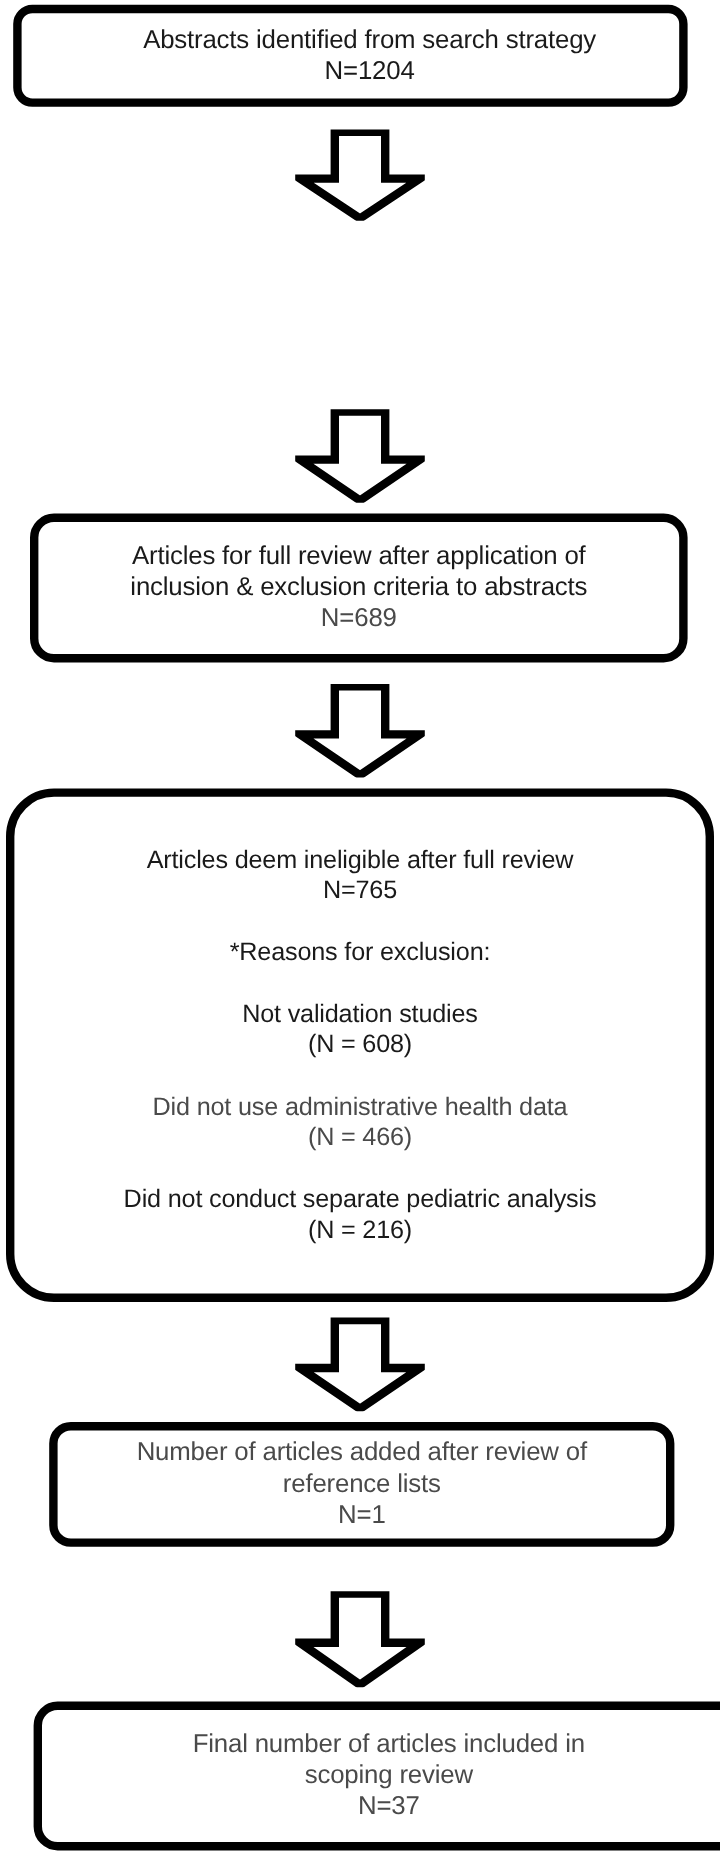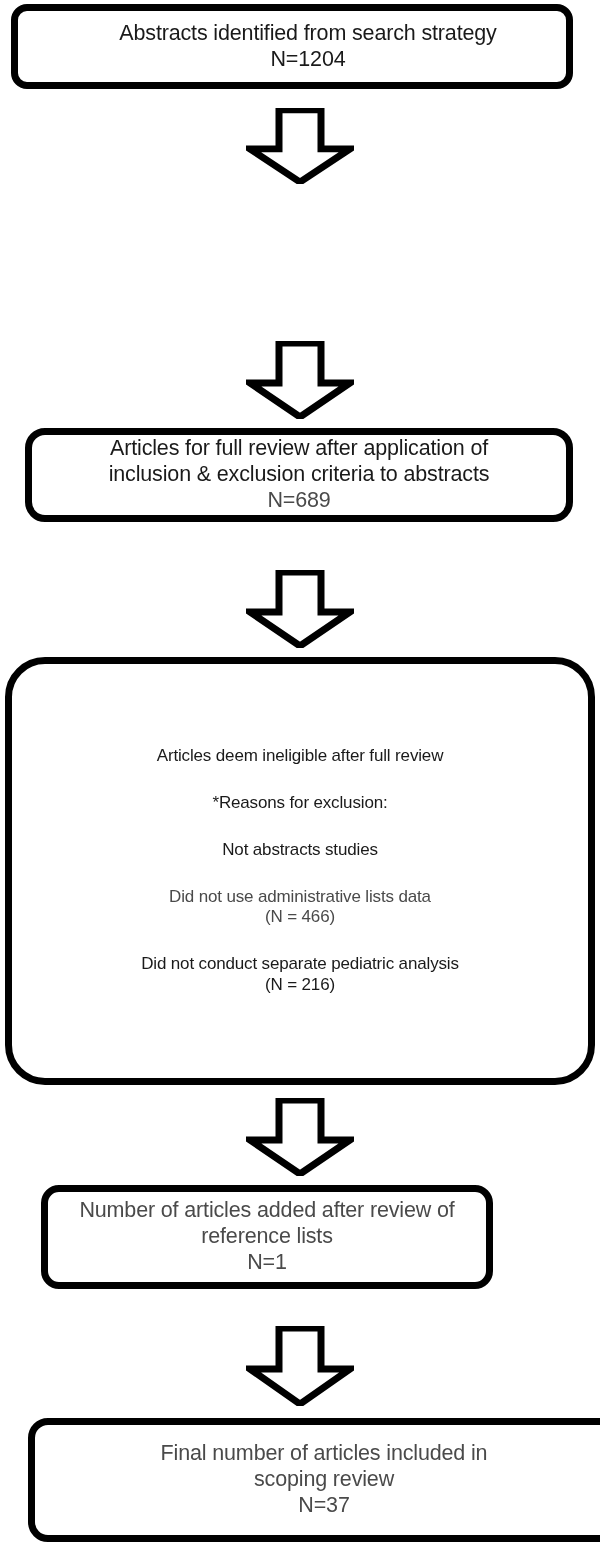--- a/index.html
+++ b/index.html
@@ -48,36 +48,36 @@
   #node-identified {
     left: 11px;  top: 4px;    width: 562px; height: 85px;
     border-radius: 16px;
     padding-left: 32px;
   }
   #node-duplicates {
     left: 28px;  top: 192px;  width: 546px; height: 130px;
     border-radius: 20px;
   }
   #node-fullreview {
-    left: 25px;  top: 428px;  width: 548px; height: 94px;
+    left: 25px;  top: 428px;  width: 548px; height: 124px;
     border-radius: 20px;
   }
   #node-ineligible {
     left: 5px;   top: 657px;  width: 590px; height: 428px;
     border-radius: 40px;
   }
   #node-added {
-    left: 41px;  top: 1185px; width: 452px; height: 104px;
+    left: 41px;  top: 1185px; width: 521px; height: 104px;
     border-radius: 18px;
   }
   #node-final {
     left: 28px;  top: 1418px; width: 592px; height: 124px;
     border-radius: 20px;
   }
-  #node-ineligible .node-text { font-size: 17px; line-height: 1.22; }
+  #node-ineligible .node-text { font-size: 21px; line-height: 1.22; }
 
   
   .arrow {
     position: absolute;
     width: 108px;
   }
   #arrow-1 { left: 246px; top: 108px;  height: 76px; }
   #arrow-2 { left: 246px; top: 341px;  height: 78px; }
   #arrow-3 { left: 246px; top: 570px;  height: 78px; }
   #arrow-4 { left: 246px; top: 1098px; height: 78px; }
@@ -119,26 +119,28 @@
 
   <div class="arrow" id="arrow-3">
     <svg viewBox="0 0 108 78" preserveAspectRatio="none" aria-hidden="true">
       <polygon points="33,2 75,2 75,42 104,42 54,76 4,42 33,42" fill="#ffffff" stroke="#000000" stroke-width="7" stroke-linejoin="miter"></polygon>
     </svg>
   </div>
 
   <div class="node" id="node-ineligible">
     <div class="node-text">
       <span class="line">Articles deem ineligible after full review</span>
+      <span class="line">N=765</span>
       <span class="line spacer"></span>
       <span class="line">*Reasons for exclusion:</span>
       <span class="line spacer"></span>
-      <span class="line">Not abstracts studies</span>
+      <span class="line">Not validation studies</span>
+      <span class="line">(N = 608)</span>
       <span class="line spacer"></span>
-      <span class="line dim">Did not use administrative lists data</span>
+      <span class="line dim">Did not use administrative health data</span>
       <span class="line dim">(N = 466)</span>
       <span class="line spacer"></span>
       <span class="line">Did not conduct separate pediatric analysis</span>
       <span class="line">(N = 216)</span>
     </div>
   </div>
 
   <div class="arrow" id="arrow-4">
     <svg viewBox="0 0 108 78" preserveAspectRatio="none" aria-hidden="true">
       <polygon points="33,2 75,2 75,42 104,42 54,76 4,42 33,42" fill="#ffffff" stroke="#000000" stroke-width="7" stroke-linejoin="miter"></polygon>

